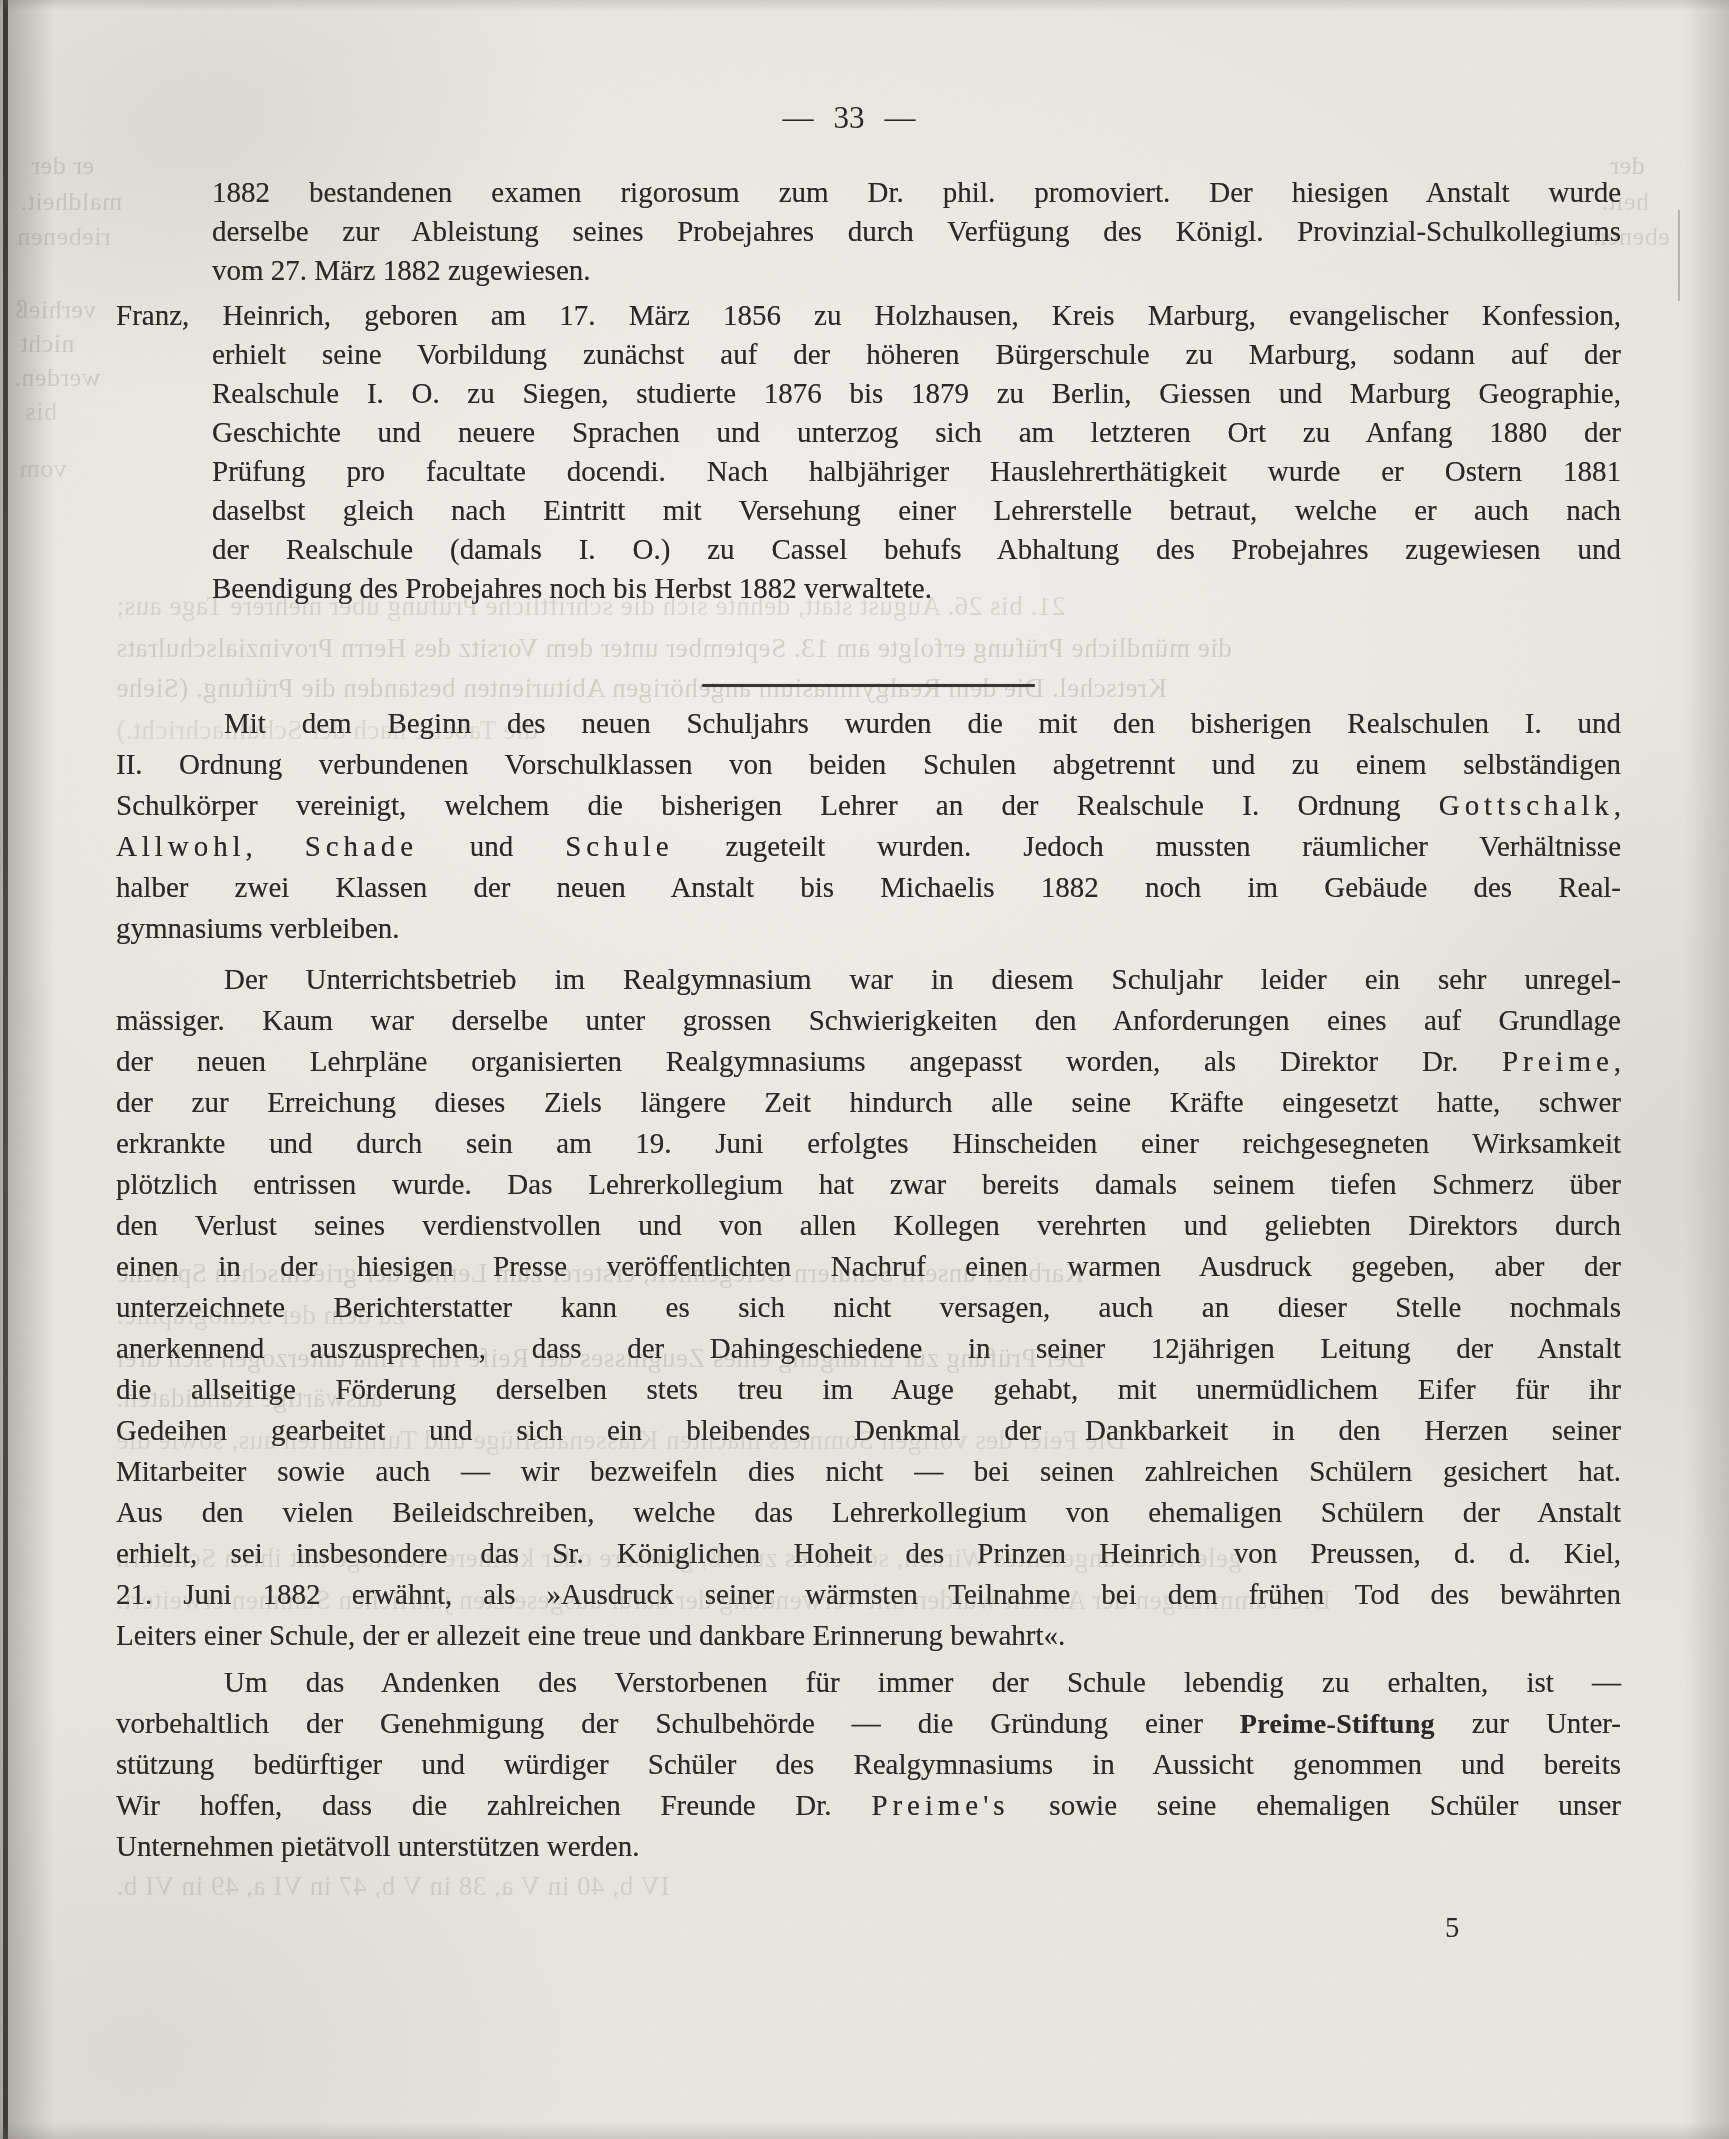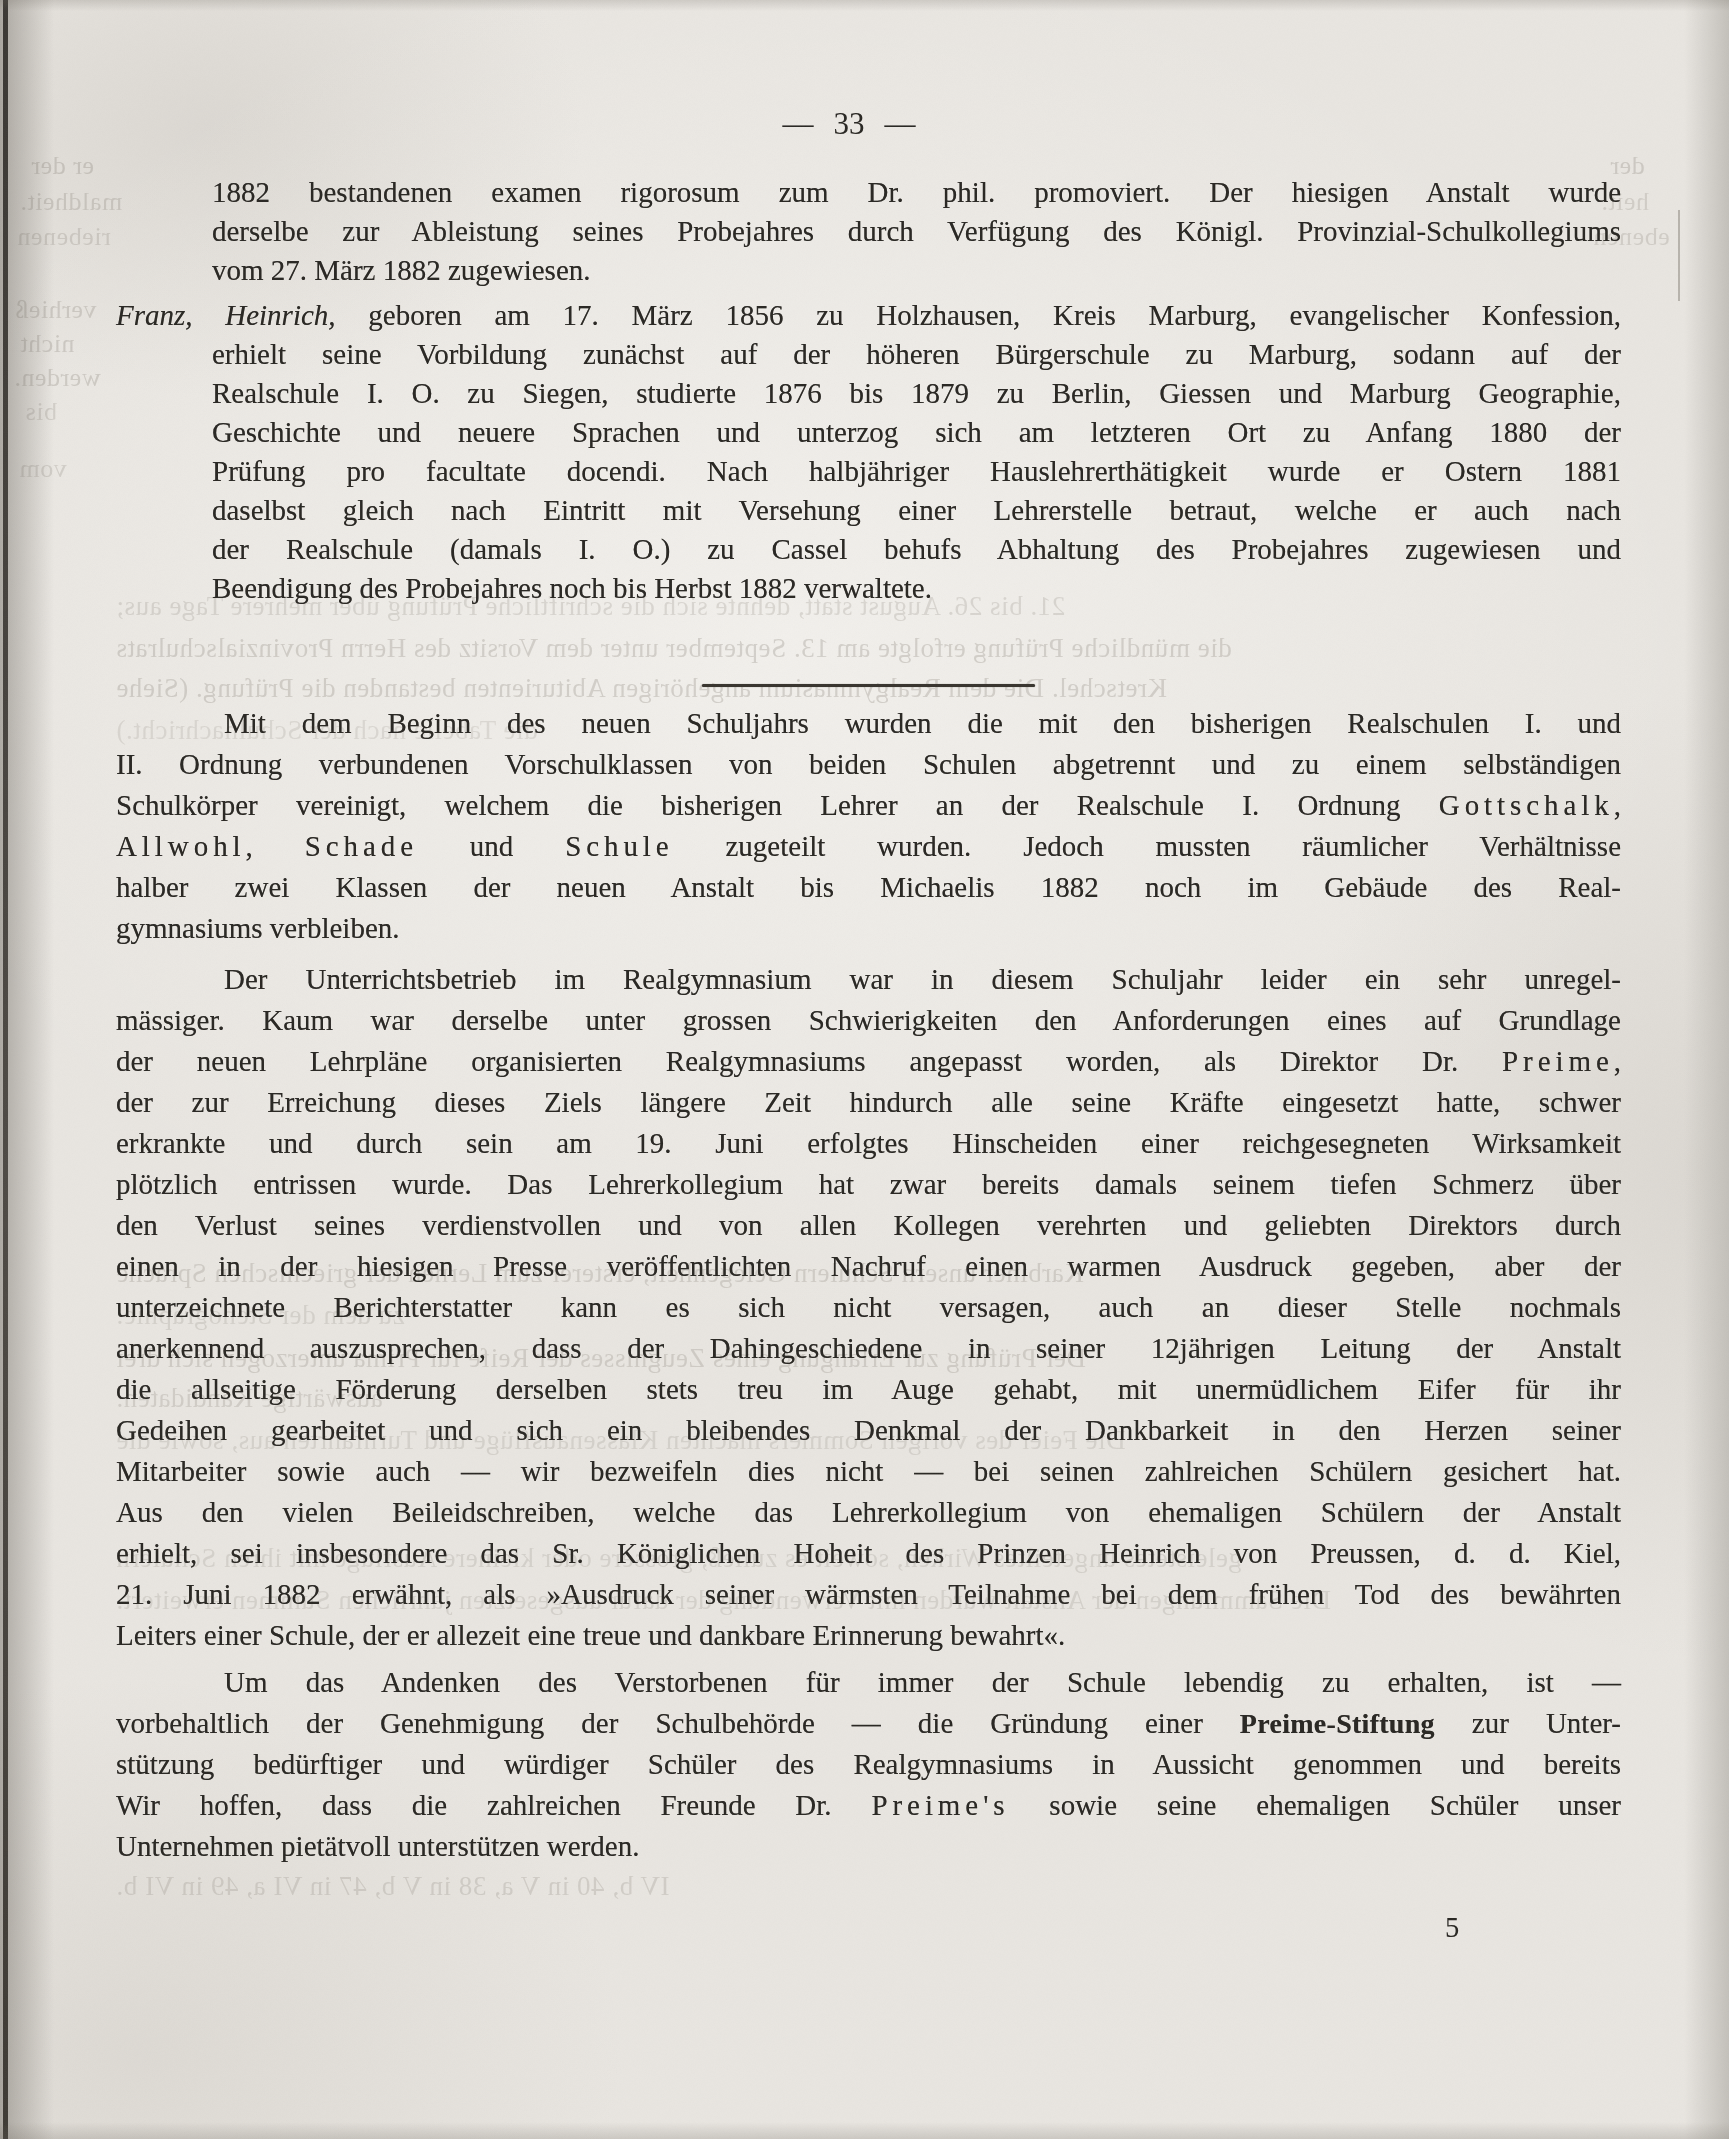--- a/index.html
+++ b/index.html
@@ -27,39 +27,39 @@
          background:linear-gradient(0deg, rgba(110,105,96,.25), rgba(110,105,96,0));}
   .artifact{position:absolute;left:1678px;top:210px;width:2.3px;height:91px;
          background:rgba(124,118,108,.45);filter:blur(0.4px);}
 
   
   .ghost-layer{position:absolute;inset:0;pointer-events:none;}
   .ghost{position:absolute;white-space:nowrap;color:#8e887f;
          transform:scaleX(-1);filter:blur(0.6px);letter-spacing:.02em;}
 
   
-  .header{position:absolute;left:116px;top:105px;width:1466px;height:37px;
+  .header{position:absolute;left:116px;top:99px;width:1466px;height:37px;
           text-align:center;font-size:31px;line-height:37px;word-spacing:12.3px;}
   .column{position:absolute;left:116px;top:173px;width:1505px;
           font-size:29px;text-shadow:0 0 0.5px rgba(41,39,35,.55);}
   .para .line{display:block;text-align:justify;text-align-last:justify;
               text-justify:inter-word;height:var(--lh);line-height:var(--lh);}
   .para .line.last{text-align-last:auto;}
   .entry-cont{--lh:39px;}
   .entry{--lh:39px;margin-top:6.2px;}
   .entry-cont .line{padding-left:96px;}
   .entry .line{padding-left:96px;}
   .entry .line.first{padding-left:0;}
   .narrative{--lh:41px;}
   .narrative .line.first{text-indent:108px;}
   .p3{margin-top:16px;} .p4{margin-top:10px;} .p5{margin-top:5.4px;}
   .divider-wrap{margin-top:76px;height:3.1px;}
   .divider{width:333px;height:3.1px;margin:0 auto;background:var(--rule,#38342e);
            border-radius:1.5px;box-shadow:0 0 0.8px rgba(56,52,46,.8);}
-  .seg-i{font-style:italic;margin-top:32px;}
+  .seg-i{margin-top:32px;}
   .seg-sp{letter-spacing:.17em;}
   .seg-b{font-family:Liberation Serif, serif;font-weight:700;
          font-size:28px;letter-spacing:.01em;}
   .sheet-num{position:absolute;left:1445px;top:1912px;font-size:28.6px;}
   .grain{position:absolute;inset:0;width:100%;height:100%;pointer-events:none;opacity:.55;}
 </style>
 </head>
 <body>
 
 <div class="page" style="--ink: #292723; --rule: #38342e; background: rgb(232, 229, 224);">

